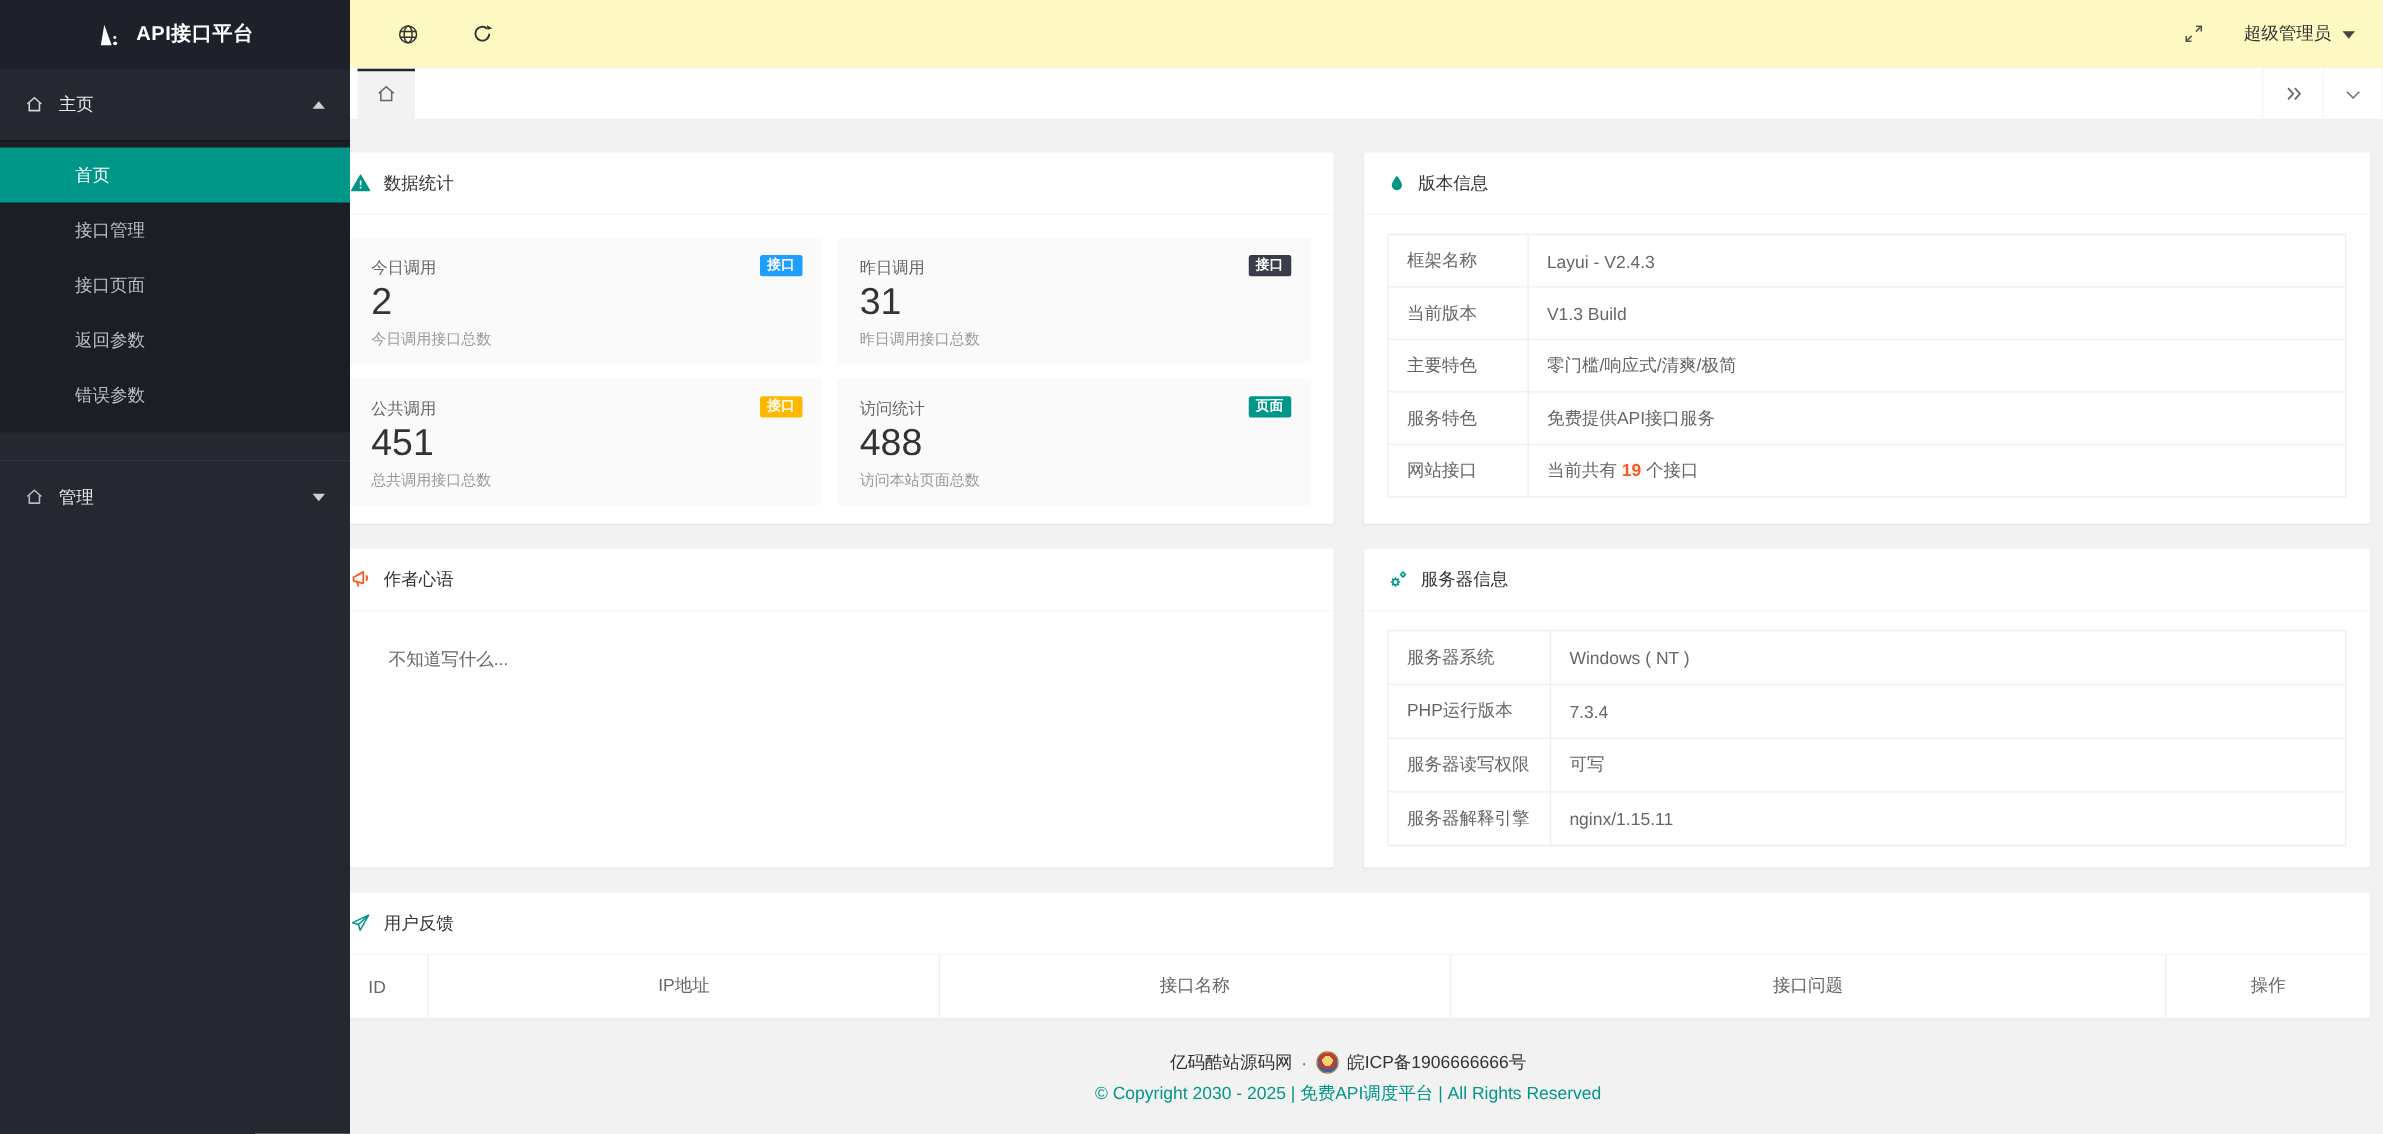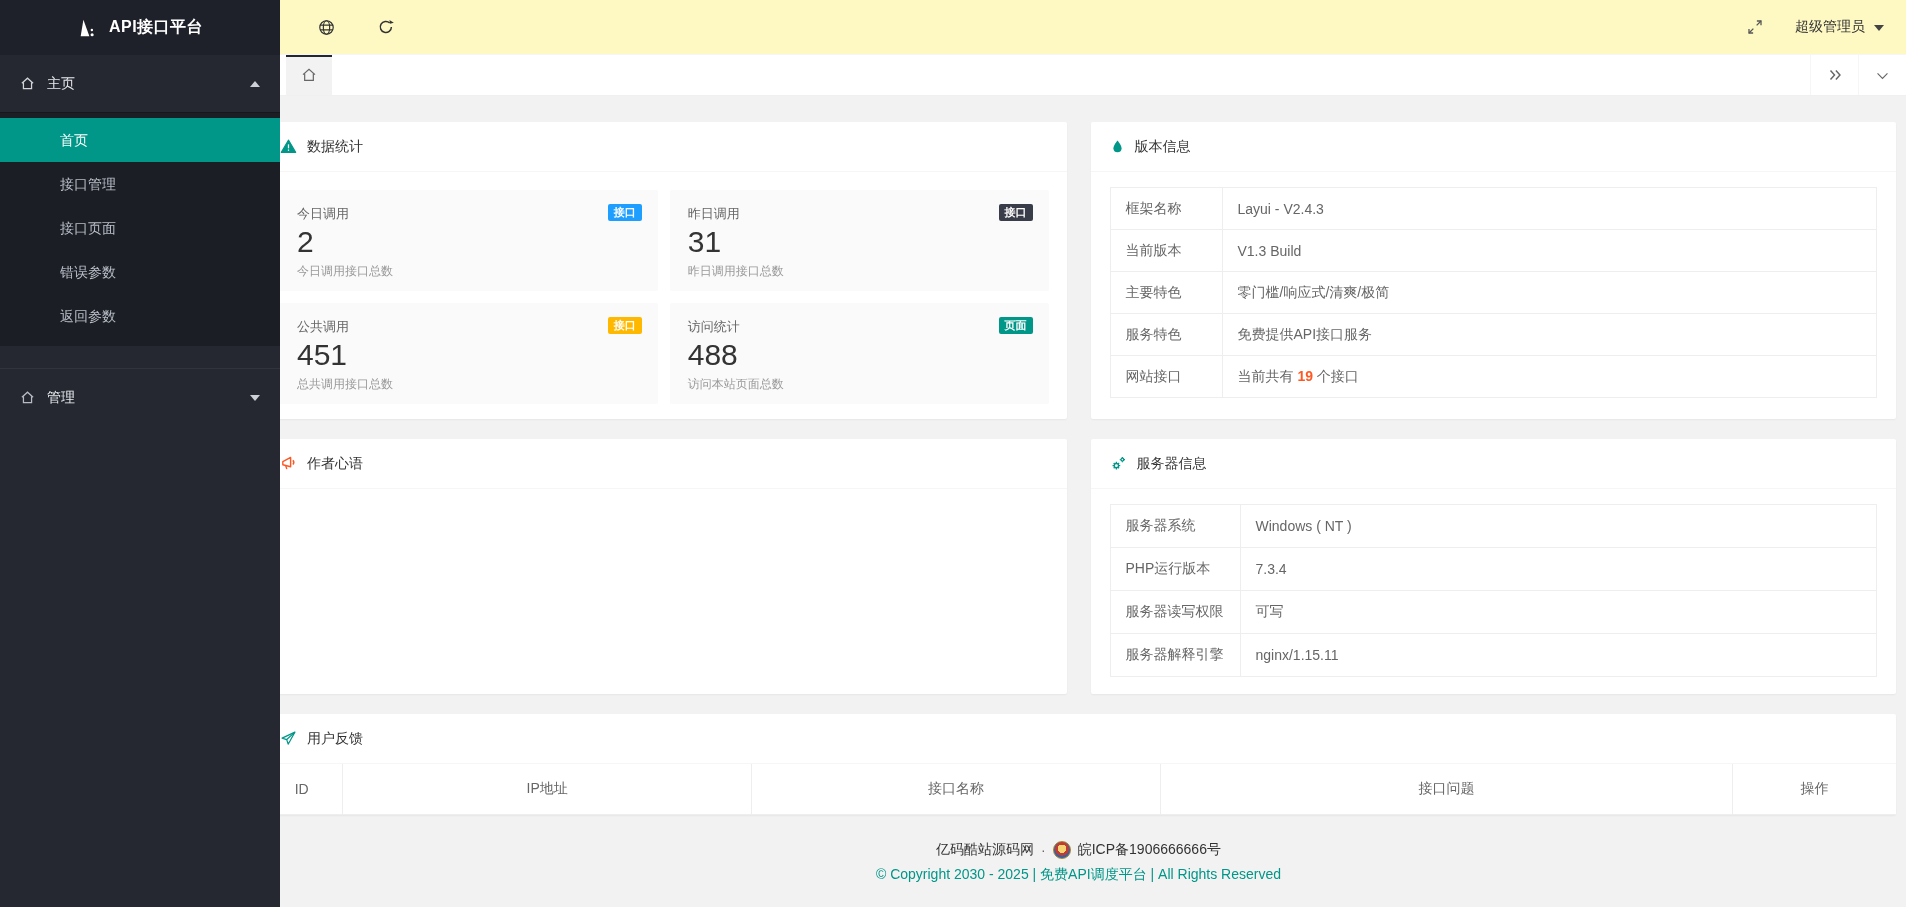--- a/index.html
+++ b/index.html
@@ -115,22 +115,22 @@
               <path d="M5.5 9.8 V20 H18.5 V9.8"></path>
             </svg>
         </span>
         <span>主页</span>
         <span class="caret up"></span>
       </div>
       <div class="nav-children">
         <div class="nav-child active">首页</div>
         <div class="nav-child">接口管理</div>
         <div class="nav-child">接口页面</div>
+        <div class="nav-child">返回参数</div>
         <div class="nav-child">错误参数</div>
-        <div class="nav-child">返回参数</div>
       </div>
     </div>
 
     <div class="nav-section second">
       <div class="nav-parent">
         <span class="home-ic">
           <svg width="15" height="15" viewBox="0 0 24 24" fill="none" stroke="#c8ccd4" stroke-width="2">
               <path d="M3 11.5 L12 3.5 L21 11.5"></path>
               <path d="M5.5 9.8 V20 H18.5 V9.8"></path>
             </svg>
@@ -297,20 +297,21 @@
       <div class="card-h">
         <span>
           <svg width="17" height="17" viewBox="0 0 24 24" fill="none" stroke="#FF5722" stroke-width="2" stroke-linejoin="round">
               <path d="M4 9.5 L15 3.5 V16.5 L4 13.8 V9.5 Z"></path>
               <path d="M18.2 7.5 a4.5 4.5 0 0 1 0 6"></path>
               <path d="M8 14.6 L9.6 20"></path>
             </svg>
         </span>
         <span>作者心语</span>
       </div>
+      <div class="author-body">不知道写什么...</div>
     </section>
 
     <section class="card h255">
       <div class="card-h">
         <span>
           <svg width="17" height="17" viewBox="0 0 24 24" fill="none" stroke="#009688" stroke-width="1.8">
             <circle cx="9" cy="15" r="3"></circle>
             <path d="M9 9.6 v2 M9 18.4 v2 M3.6 15 h2 M12.4 15 h2 M5.2 11.2 l1.4 1.4 M11.4 17.4 l1.4 1.4 M12.8 11.2 l-1.4 1.4 M6.6 17.4 l-1.4 1.4"></path>
             <circle cx="17.5" cy="6.5" r="2"></circle>
             <path d="M17.5 2.8 v1.4 M17.5 8.8 v1.4 M13.8 6.5 h1.4 M19.8 6.5 h1.4"></path>

